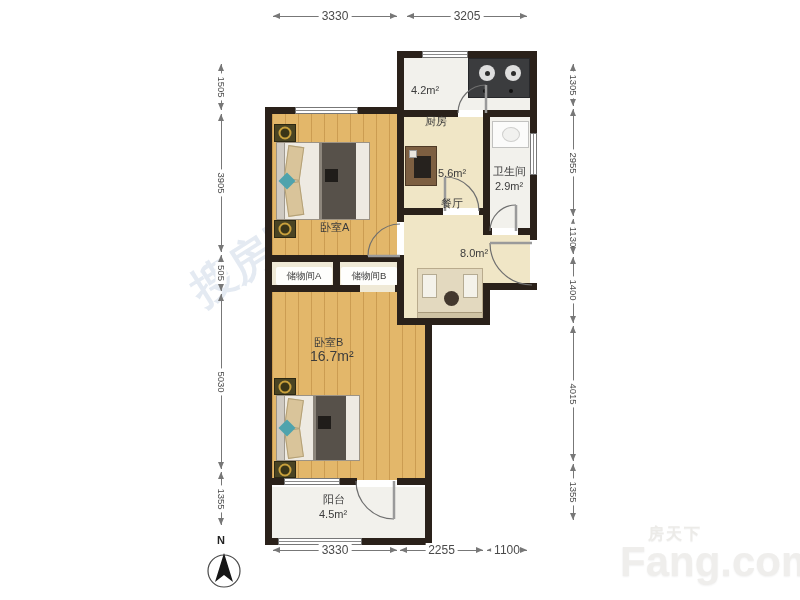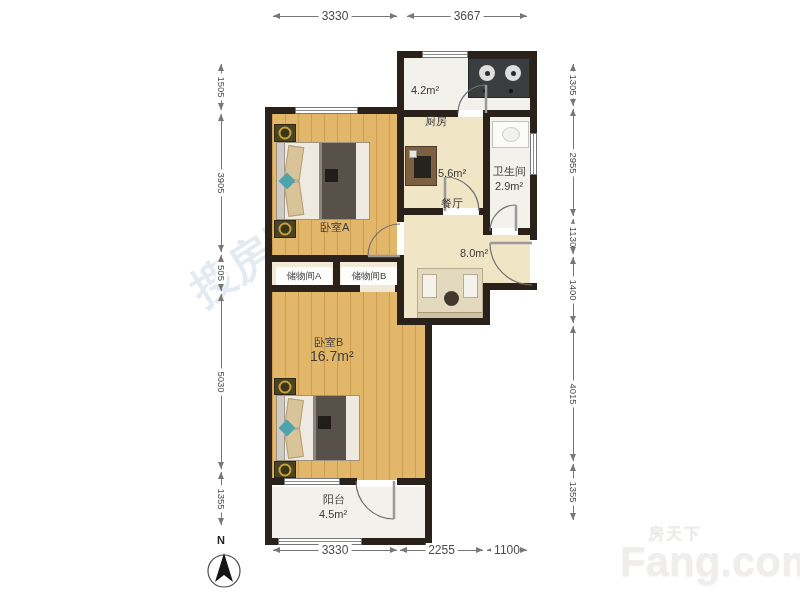--- a/index.html
+++ b/index.html
@@ -195,21 +195,21 @@
   <div class="rlabel" style="left:460px;top:247px;">8.0m²</div>
   <div class="rlabel" style="left:314px;top:336px;">卧室B</div>
   <div class="rlabel" style="left:310px;top:350px;font-size:14px;">16.7m²</div>
   <div class="rlabel" style="left:323px;top:493px;">阳台</div>
   <div class="rlabel" style="left:319px;top:508px;">4.5m²</div>
 
   <div class="dim-h" style="left:273px;top:16px;width:124px;">
     <span class="lbl">3330</span>
     </div>
   <div class="dim-h" style="left:407px;top:16px;width:120px;">
-    <span class="lbl">3667</span>
+    <span class="lbl">3205</span>
     </div>
 
   <div class="dim-h" style="left:273px;top:550px;width:124px;">
     <span class="lbl">3330</span>
     </div>
   <div class="dim-h" style="left:400px;top:550px;width:83px;">
     <span class="lbl">2255</span>
     </div>
   <div class="dim-h" style="left:487px;top:550px;width:40px;">
     <span class="lbl">1100</span>

